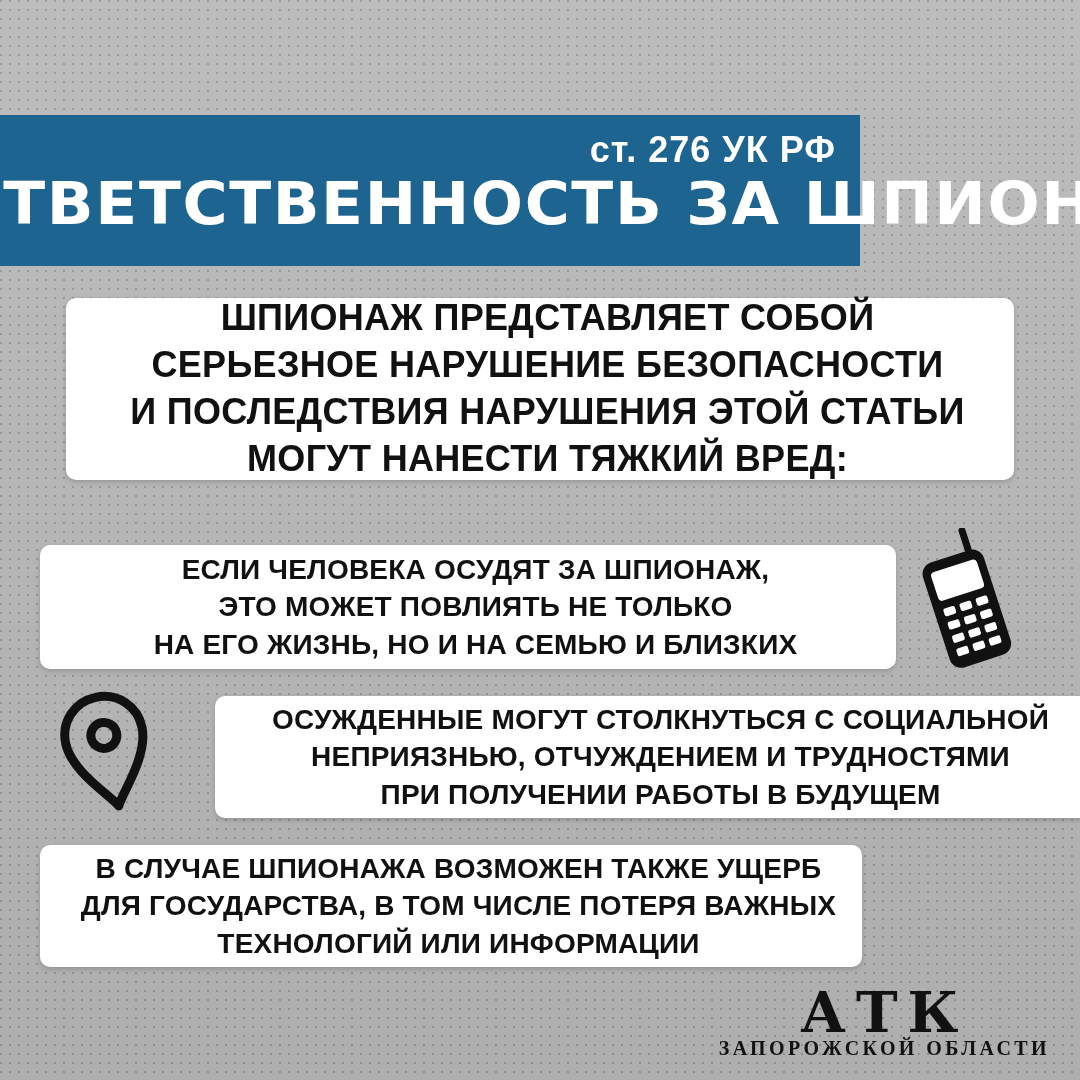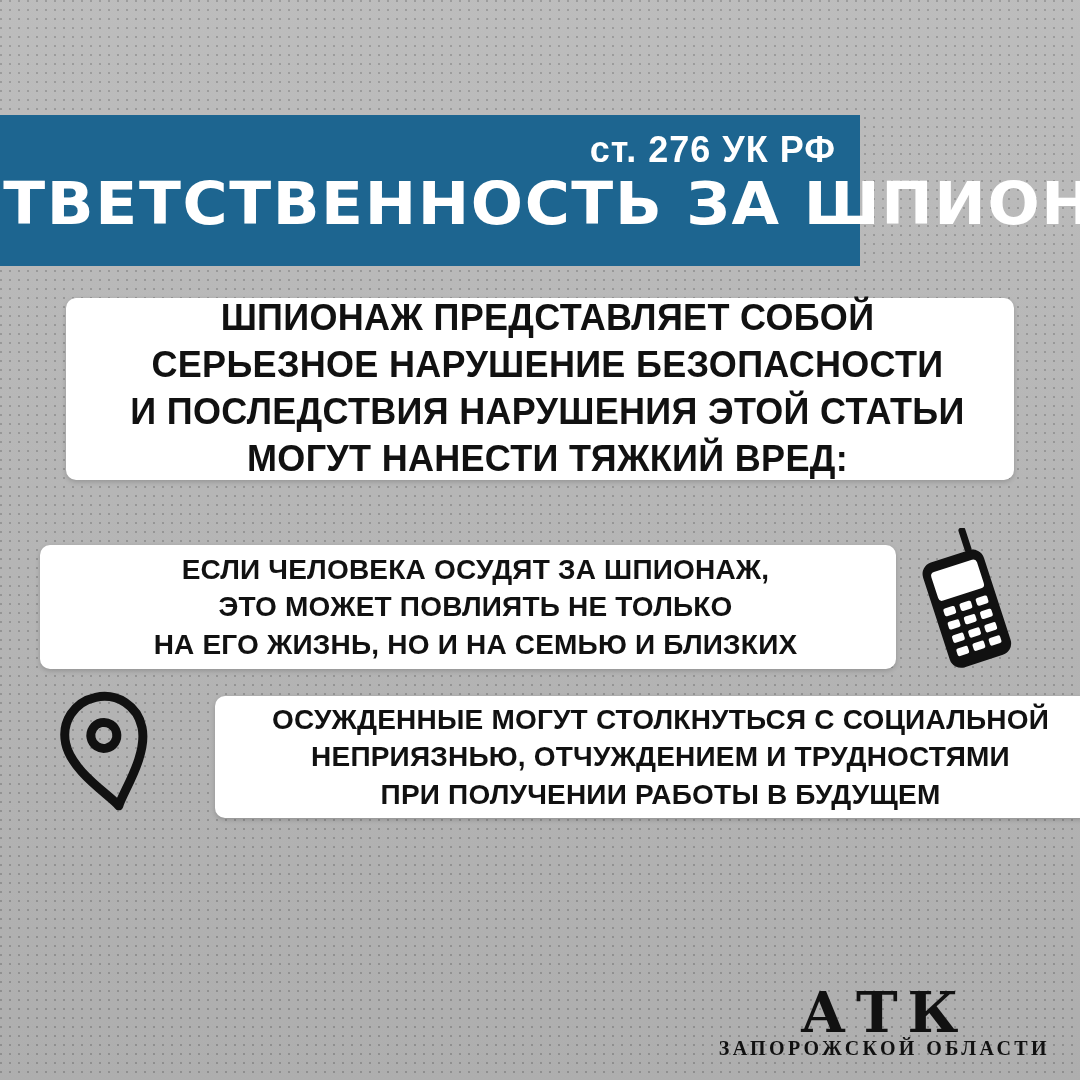--- a/index.html
+++ b/index.html
@@ -248,19 +248,24 @@
 ЭТО МОЖЕТ ПОВЛИЯТЬ НЕ ТОЛЬКО
 НА ЕГО ЖИЗНЬ, НО И НА СЕМЬЮ И БЛИЗКИХ</div>
   </div>
 
   <div class="card card-two">
     <div class="txt">ОСУЖДЕННЫЕ МОГУТ СТОЛКНУТЬСЯ С СОЦИАЛЬНОЙ
 НЕПРИЯЗНЬЮ, ОТЧУЖДЕНИЕМ И ТРУДНОСТЯМИ
 ПРИ ПОЛУЧЕНИИ РАБОТЫ В БУДУЩЕМ</div>
   </div>
 
+  <div class="card card-three">
+    <div class="txt">В СЛУЧАЕ ШПИОНАЖА ВОЗМОЖЕН ТАКЖЕ УЩЕРБ
+ДЛЯ ГОСУДАРСТВА, В ТОМ ЧИСЛЕ ПОТЕРЯ ВАЖНЫХ
+ТЕХНОЛОГИЙ ИЛИ ИНФОРМАЦИИ</div>
+  </div>
 
   <div class="atk">
     <div class="atk-main">АТК</div>
     <div class="atk-sub">ЗАПОРОЖСКОЙ ОБЛАСТИ</div>
   </div>
 
 </div>
 
 </body></html>

